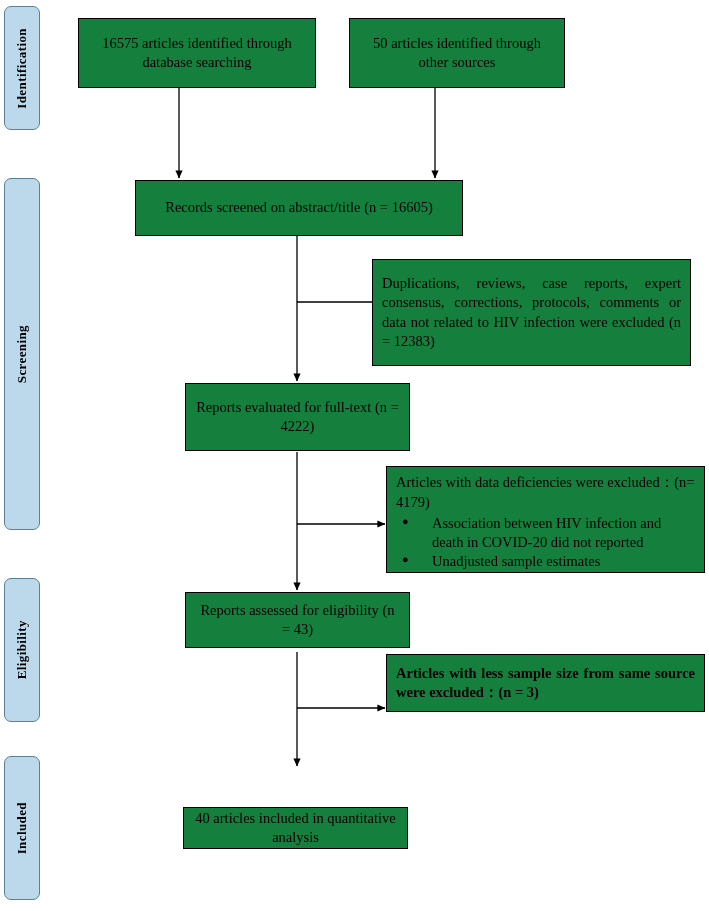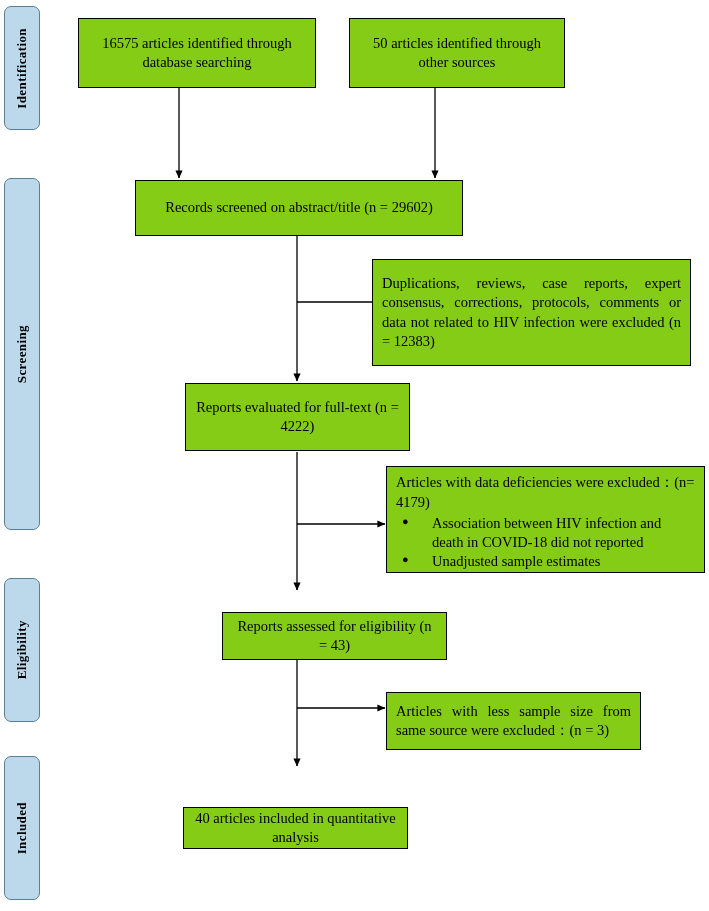--- a/index.html
+++ b/index.html
@@ -35,21 +35,21 @@
     font-family: "Liberation Serif", serif;
     font-weight: bold;
     font-size: 13px;
     letter-spacing: 0.4px;
     color: #000000;
     white-space: nowrap;
   }
   .node {
     position: absolute;
     box-sizing: border-box;
-    background: #84cc16;
+    background: #15803d;
     border: 1px solid #000000;
     display: flex;
     align-items: center;
     padding: 1px 9px;
   }
   .node .node-text {
     width: 100%;
     font-family: "Liberation Serif", serif;
     font-size: 14.5px;
     line-height: 1.33;
@@ -138,46 +138,46 @@
 
   <div class="node center" style="left:78px; top:18px; width:238px; height:70px;">
     <div class="node-text">16575 articles identified through database searching</div>
   </div>
 
   <div class="node center" style="left:349px; top:18px; width:216px; height:70px;">
     <div class="node-text">50 articles identified through other sources</div>
   </div>
 
   <div class="node center" style="left:135px; top:180px; width:328px; height:56px;">
-    <div class="node-text">Records screened on abstract/title (n = 29602)</div>
+    <div class="node-text">Records screened on abstract/title (n = 16605)</div>
   </div>
 
   <div class="node justify" style="left:372px; top:259px; width:319px; height:107px;">
     <div class="node-text">Duplications, reviews, case reports, expert consensus, corrections, protocols, comments or data not related to HIV infection were excluded (n = 12383)</div>
   </div>
 
   <div class="node center" style="left:185px; top:383px; width:225px; height:68px;">
     <div class="node-text">Reports evaluated for full-text (n = 4222)</div>
   </div>
 
   <div class="node" style="left:386px; top:466px; width:319px; height:107px; align-items:center; padding-top:7px;">
     <div style="width:100%;">
       <div class="node-text">Articles with data deficiencies were excluded：(n= 4179)</div>
       <ul class="bullets">
-        <li>Association between HIV infection and death in COVID-18 did not reported</li>
+        <li>Association between HIV infection and death in COVID-20 did not reported</li>
         <li>Unadjusted sample estimates</li>
       </ul>
     </div>
   </div>
 
-  <div class="node center" style="left:185px; top:612px; width:225px; height:48px;margin-left:37px;">
+  <div class="node center" style="left:185px; top:592px; width:225px; height:56px;">
     <div class="node-text">Reports assessed for eligibility (n = 43)</div>
   </div>
 
-  <div class="node justify" style="left:386px; top:692px; width:255px; height:58px;">
+  <div class="node justify" style="left:386px; top:654px; width:319px; height:58px;font-weight:bold;">
     <div class="node-text">Articles with less sample size from same source were excluded：(n = 3)</div>
   </div>
 
   <div class="node center" style="left:183px; top:768px; width:225px; height:42px;margin-top:39px;">
     <div class="node-text">40 articles included in quantitative analysis</div>
   </div>
 
 </div>
 
 </body></html>

